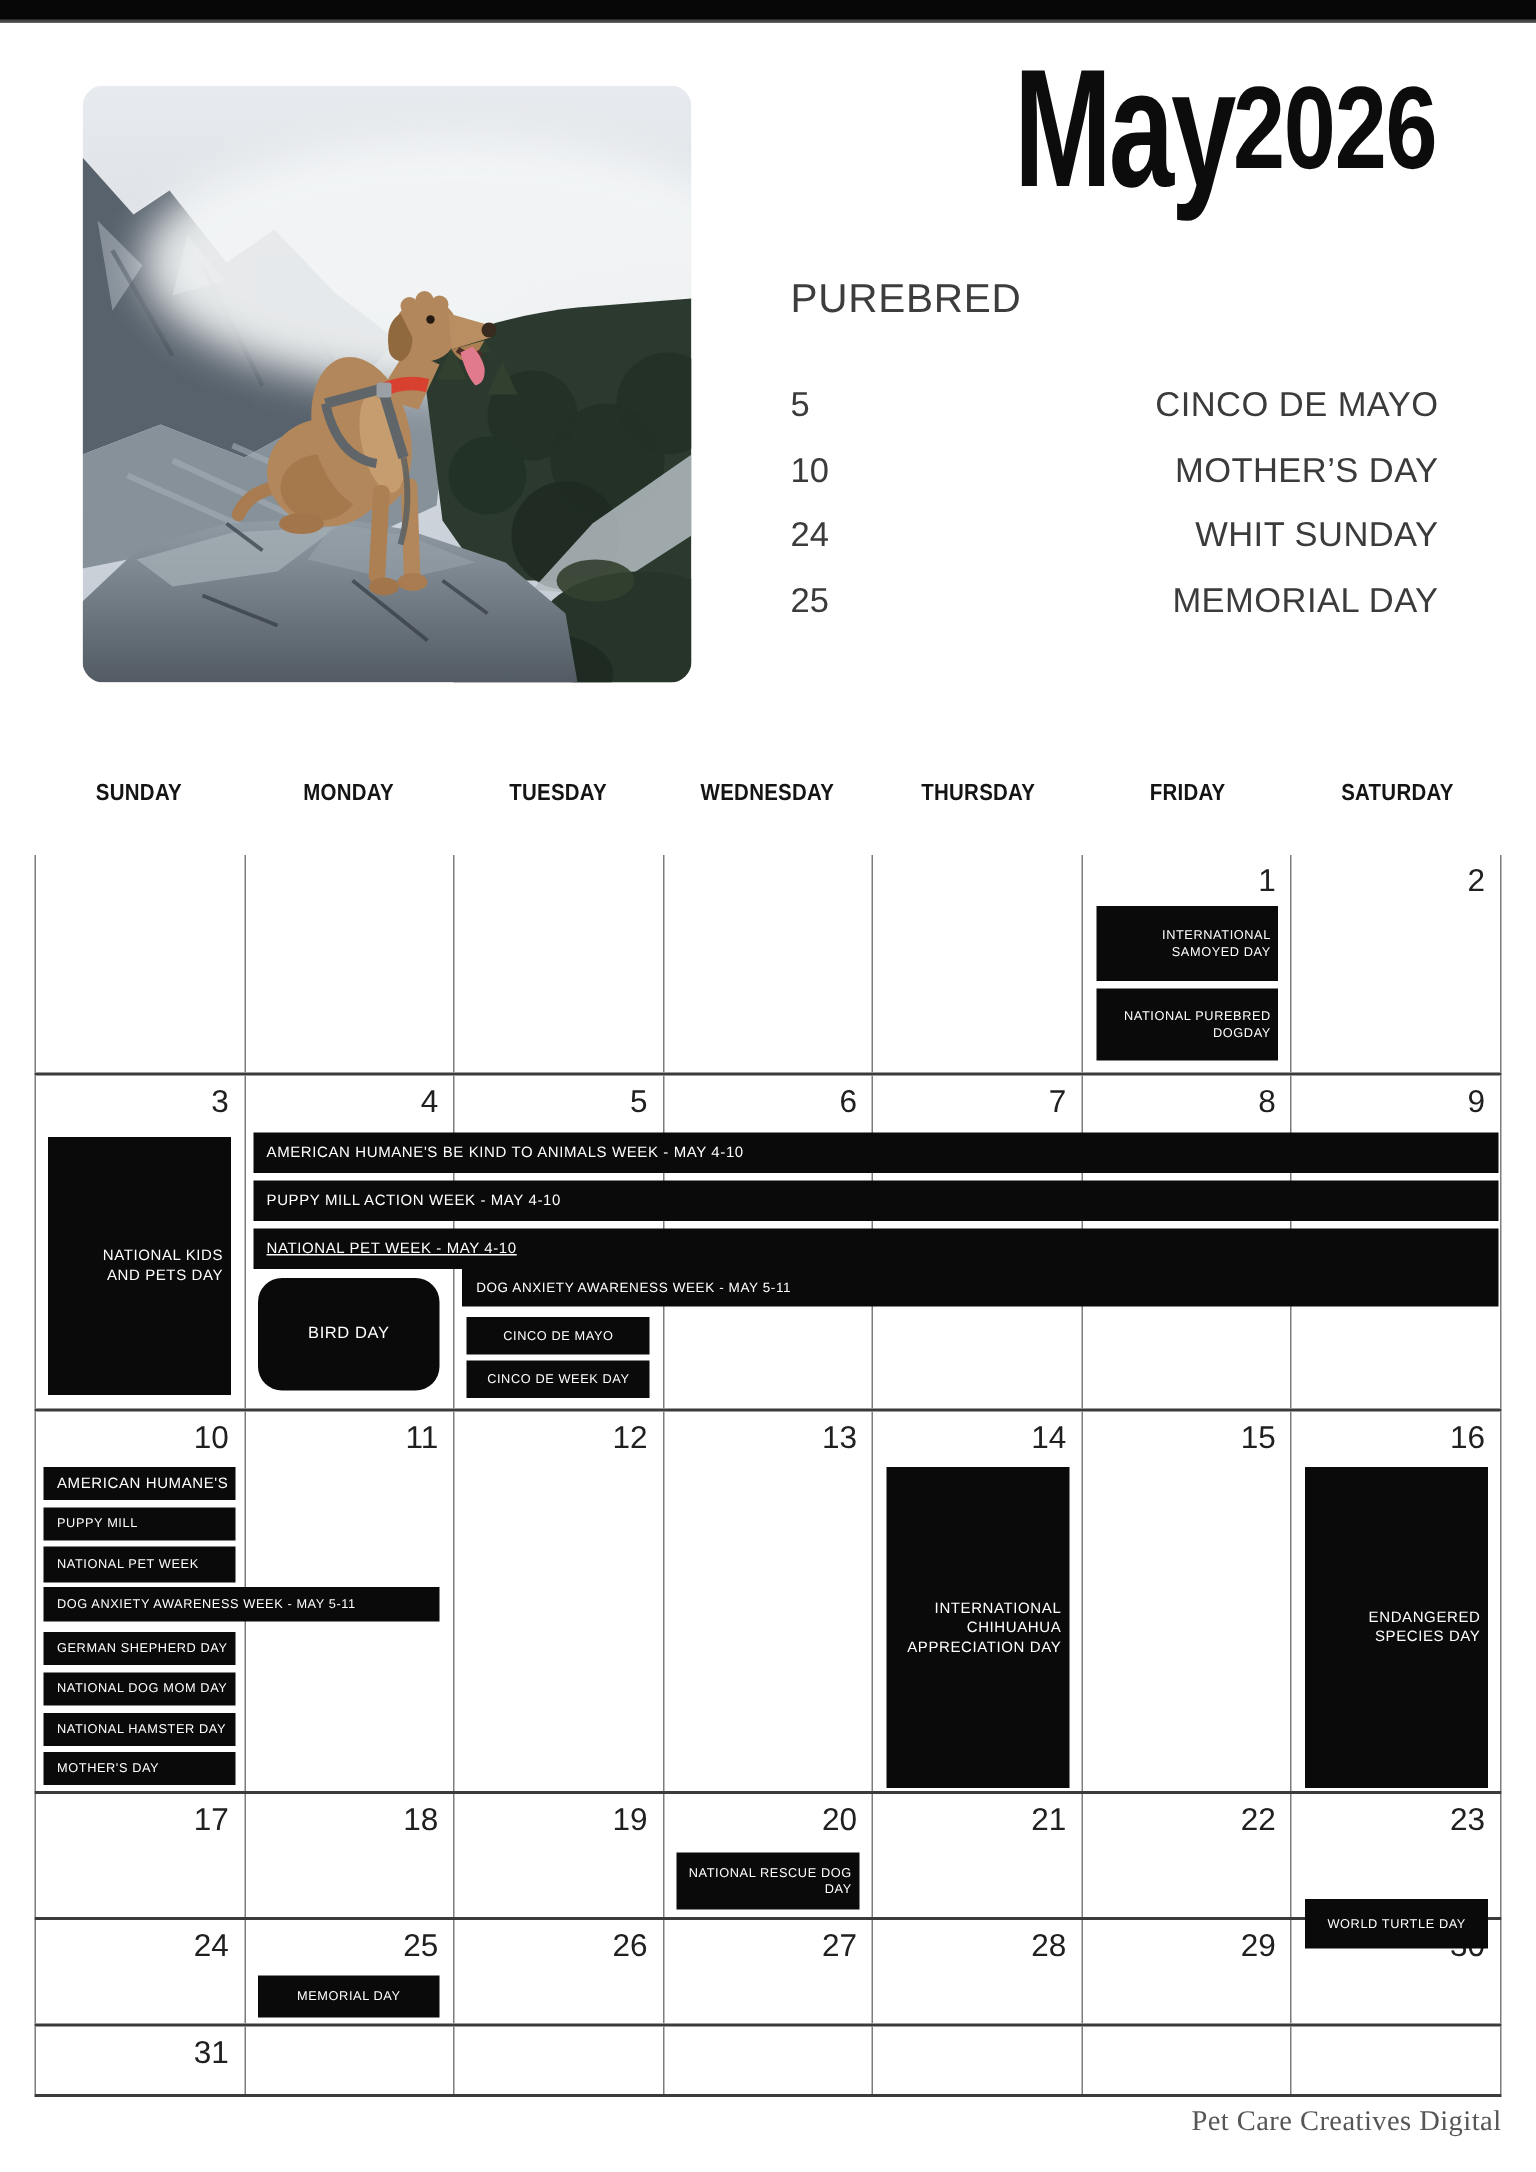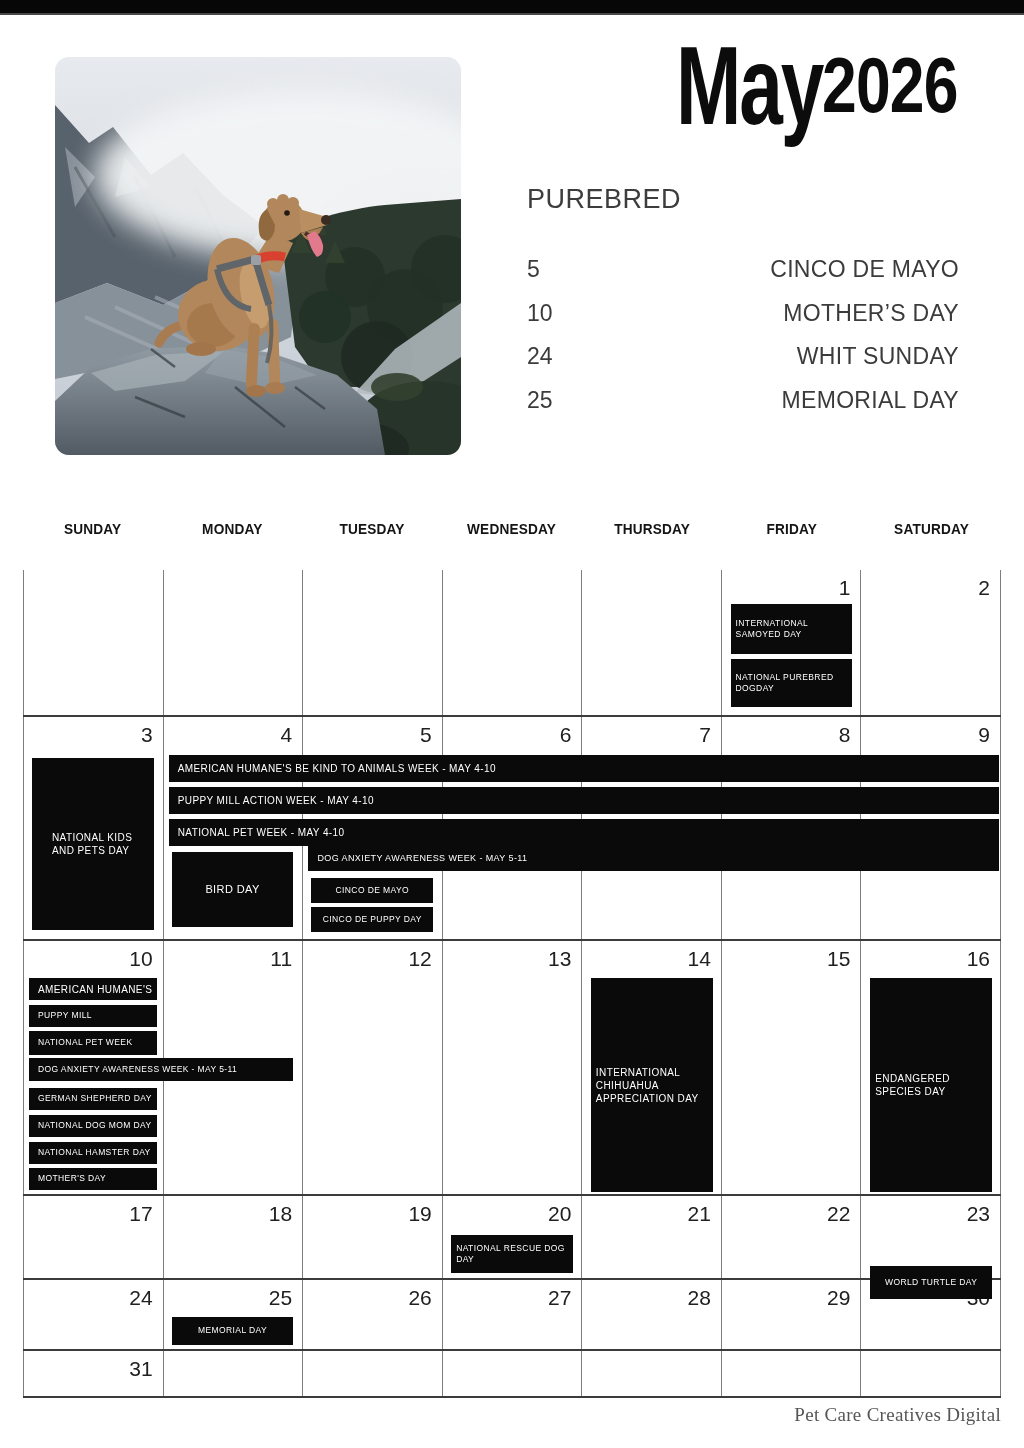--- a/index.html
+++ b/index.html
@@ -30,21 +30,21 @@
   .grid{position:absolute;left:23px;top:570px;width:978px;}
   .cal-row{display:flex;border-bottom:2px solid #3b3b3b;box-sizing:border-box;}
   .cal-cell{flex:1;border-left:1px solid #7d7d7d;box-sizing:border-box;position:relative;}
   .cal-cell:last-child{border-right:1px solid #7d7d7d;}
   .dnum{position:absolute;top:6px;right:10px;font-size:21px;font-weight:400;color:#202020;}
   .ev{
     position:absolute;background:#0a0a0a;color:#ffffff;letter-spacing:.4px;line-height:1.3;
     box-sizing:border-box;display:flex;align-items:center;
   }
   .ev.bar{justify-content:flex-start;padding-left:9px;white-space:nowrap;}
-  .ev.box{justify-content:center;text-align:left;padding:2px 5px;}
+  .ev.box{justify-content:center;text-align:right;padding:2px 5px;}
   .footer{
     position:absolute;top:1404px;right:23px;font-family:"Liberation Serif",serif;
     font-size:19px;color:#565656;letter-spacing:.3px;
   }
 </style>
 </head>
 <body>
 
 <div class="topbar"></div>
 
@@ -267,25 +267,25 @@
       <div class="cal-cell"></div>
       <div class="cal-cell"></div>
       <div class="cal-cell"></div>
       <div class="cal-cell"></div>
     </div>
     <div class="ev box" style="left: 707.571px; top: 34px; width: 121.714px; height: 50px; font-size: 8.5px; background: rgb(10, 10, 10); color: rgb(255, 255, 255);">INTERNATIONAL SAMOYED DAY</div>
     <div class="ev box" style="left: 707.571px; top: 89px; width: 121.714px; height: 48px; font-size: 8.5px; background: rgb(10, 10, 10); color: rgb(255, 255, 255);">NATIONAL PUREBRED DOGDAY</div>
     <div class="ev box" style="left: 9px; top: 188px; width: 121.714px; height: 172px; font-size: 10px; background: rgb(10, 10, 10); color: rgb(255, 255, 255); padding-left: 20px;">NATIONAL KIDS AND PETS DAY</div>
     <div class="ev bar" style="left: 145.714px; top: 185px; width: 830.286px; height: 27px; font-size: 10px; background: rgb(10, 10, 10); color: rgb(255, 255, 255);">AMERICAN HUMANE'S BE KIND TO ANIMALS WEEK - MAY 4-10</div>
     <div class="ev bar" style="left: 145.714px; top: 217px; width: 830.286px; height: 27px; font-size: 10px; background: rgb(10, 10, 10); color: rgb(255, 255, 255);">PUPPY MILL ACTION WEEK - MAY 4-10</div>
-    <div class="ev bar" style="left: 145.714px; top: 249px; width: 830.286px; height: 27px; font-size: 10px; background: rgb(10, 10, 10); color: rgb(255, 255, 255);">NATIONAL PET WEEK - MAY 4-10</div>
+    <div class="ev bar" style="left: 145.714px; top: 249px; width: 830.286px; height: 27px; font-size: 10px; background: rgb(10, 10, 10); color: rgb(255, 255, 255); text-decoration: underline;">NATIONAL PET WEEK - MAY 4-10</div>
     <div class="ev bar" style="left: 285.429px; top: 276px; width: 690.571px; height: 25px; font-size: 9px; background: rgb(10, 10, 10); color: rgb(255, 255, 255);">DOG ANXIETY AWARENESS WEEK - MAY 5-11</div>
-    <div class="ev box" style="left: 148.714px; top: 282px; width: 121.714px; height: 75px; font-size: 11px; background: rgb(10, 10, 10); color: rgb(255, 255, 255);">BIRD DAY</div>
+    <div class="ev box" style="left: 148.714px; top: 282px; width: 121.714px; height: 75px; font-size: 11px; background: rgb(10, 10, 10); color: rgb(255, 255, 255); border-radius: 16px;">BIRD DAY</div>
     <div class="ev box" style="left: 288.429px; top: 308px; width: 121.714px; height: 25px; font-size: 8.5px; background: rgb(10, 10, 10); color: rgb(255, 255, 255);">CINCO DE MAYO</div>
-    <div class="ev box" style="left: 288.429px; top: 337px; width: 121.714px; height: 25px; font-size: 8.5px; background: rgb(10, 10, 10); color: rgb(255, 255, 255);">CINCO DE PUPPY DAY</div>
+    <div class="ev box" style="left: 288.429px; top: 337px; width: 121.714px; height: 25px; font-size: 8.5px; background: rgb(10, 10, 10); color: rgb(255, 255, 255);">CINCO DE WEEK DAY</div>
     <div class="ev bar" style="left: 6px; top: 408px; width: 128px; height: 22px; font-size: 10px; background: rgb(10, 10, 10); color: rgb(255, 255, 255);">AMERICAN HUMANE'S</div>
     <div class="ev bar" style="left: 6px; top: 435px; width: 128px; height: 22px; font-size: 8.5px; background: rgb(10, 10, 10); color: rgb(255, 255, 255);">PUPPY MILL</div>
     <div class="ev bar" style="left: 6px; top: 461px; width: 128px; height: 24px; font-size: 8.5px; background: rgb(10, 10, 10); color: rgb(255, 255, 255);">NATIONAL PET WEEK</div>
     <div class="ev bar" style="left: 6px; top: 488px; width: 264px; height: 23px; font-size: 8.5px; background: rgb(10, 10, 10); color: rgb(255, 255, 255);">DOG ANXIETY AWARENESS WEEK - MAY 5-11</div>
     <div class="ev bar" style="left: 6px; top: 518px; width: 128px; height: 22px; font-size: 8.5px; background: rgb(10, 10, 10); color: rgb(255, 255, 255);">GERMAN SHEPHERD DAY</div>
     <div class="ev bar" style="left: 6px; top: 545px; width: 128px; height: 22px; font-size: 8.5px; background: rgb(10, 10, 10); color: rgb(255, 255, 255);">NATIONAL DOG MOM DAY</div>
     <div class="ev bar" style="left: 6px; top: 572px; width: 128px; height: 22px; font-size: 8.5px; background: rgb(10, 10, 10); color: rgb(255, 255, 255);">NATIONAL HAMSTER DAY</div>
     <div class="ev bar" style="left: 6px; top: 598px; width: 128px; height: 22px; font-size: 8.5px; background: rgb(10, 10, 10); color: rgb(255, 255, 255);">MOTHER'S DAY</div>
     <div class="ev box" style="left: 567.857px; top: 408px; width: 121.714px; height: 214px; font-size: 10px; background: rgb(10, 10, 10); color: rgb(255, 255, 255);">INTERNATIONAL CHIHUAHUA APPRECIATION DAY</div>
     <div class="ev box" style="left: 847.286px; top: 408px; width: 121.714px; height: 214px; font-size: 10px; background: rgb(10, 10, 10); color: rgb(255, 255, 255);">ENDANGERED SPECIES DAY</div>

